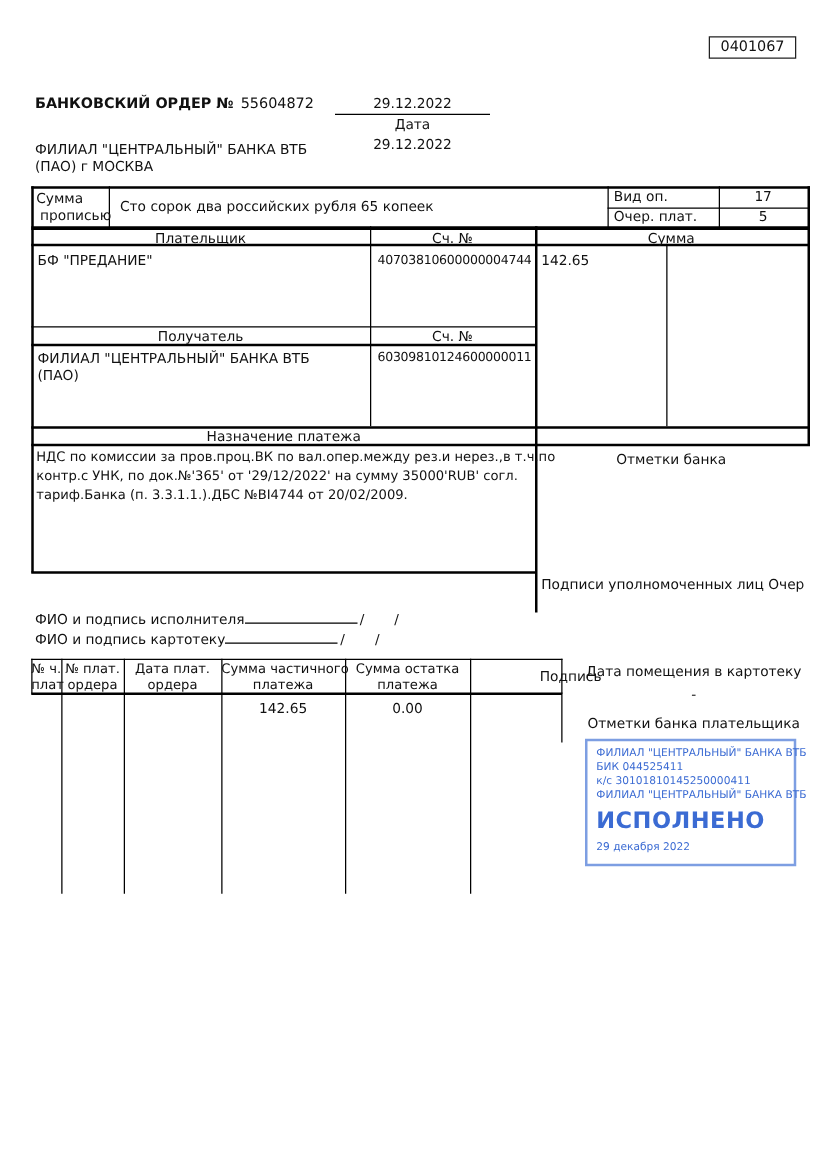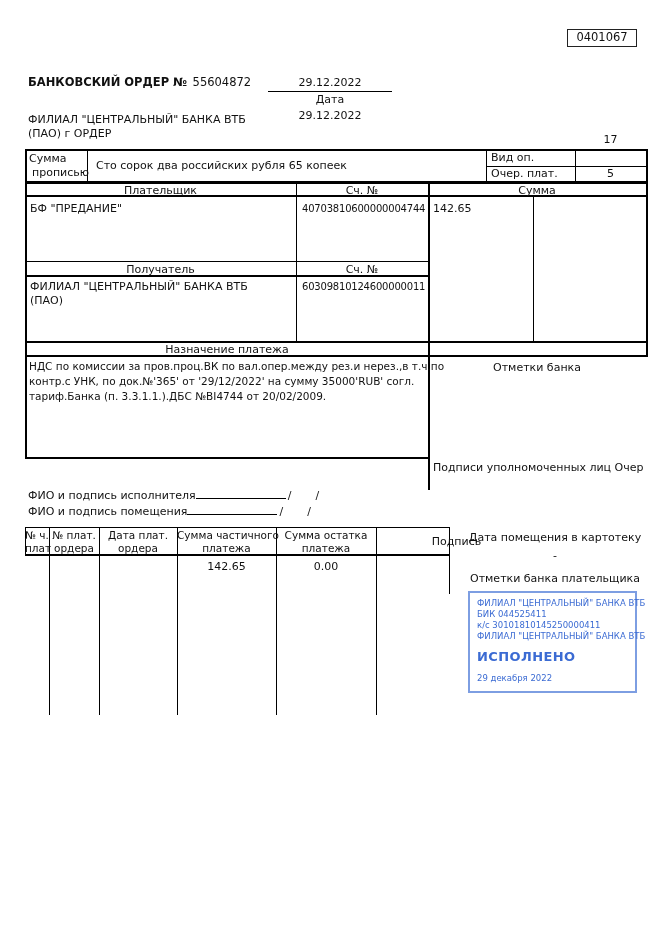--- a/index.html
+++ b/index.html
@@ -26,21 +26,21 @@
   .date-block .d2 { padding-top:3px; }
   .sig-row { position:absolute; left:28px; font-size:11px; white-space:nowrap; }
   .sig-line { display:inline-block; width:90px; border-bottom:1.2px solid #000; height:11px; vertical-align:baseline; }
   .slash1 { margin-left:2px; }
   .slash2 { margin-left:24px; }
   .stamp {
     position:absolute; left:468px; top:591px; width:169px;
     border:2px solid #7d9ee2; color:#3b6bd3;
     padding:5px 7px 7px 7px; font-size:8.5px; line-height:11px; white-space:nowrap;
   }
-  .stamp .status { font-weight:bold; font-size:13px; line-height:15px; margin-top:7px; letter-spacing:0.4px; }
+  .stamp .status { font-weight:bold; font-size:18px; line-height:15px; margin-top:7px; letter-spacing:0.4px; }
   .stamp .sdate  { margin-top:9px; }
   .purpose-line { font-size:10.5px; line-height:15px; }
 </style>
 </head>
 <body>
 
 <div class="page">
 
   <div class="form-code">
     <span>0401067</span>
@@ -51,21 +51,21 @@
     <span style="margin-left:2px;">55604872</span>
   </div>
 
   <div class="date-block">
     <div class="d1">29.12.2022</div>
     <div class="dl">Дата</div>
     <div class="d2">29.12.2022</div>
   </div>
 
   <div class="t" style="left:28px; top:113px;">ФИЛИАЛ "ЦЕНТРАЛЬНЫЙ" БАНКА ВТБ</div>
-  <div class="t" style="left:28px; top:127px;">(ПАО) г ОРДЕР</div>
+  <div class="t" style="left:28px; top:127px;">(ПАО) г МОСКВА</div>
 
   <div class="hl" style="left:25px; top:149px; width:623px; height:2px;"></div>
   <div class="hl" style="left:486px; top:166px; width:161px; height:1px;"></div>
   <div class="hl" style="left:25px; top:181px; width:623px; height:2.5px;"></div>
   <div class="hl" style="left:25px; top:195px; width:623px; height:1.5px;"></div>
   <div class="hl" style="left:25px; top:261px; width:404px; height:1px;"></div>
   <div class="hl" style="left:25px; top:275px; width:404px; height:1.5px;"></div>
   <div class="hl" style="left:25px; top:341px; width:623px; height:1.5px;"></div>
   <div class="hl" style="left:25px; top:355px; width:623px; height:1.5px;"></div>
   <div class="hl" style="left:25px; top:457px; width:404px; height:1.5px;"></div>
@@ -76,21 +76,21 @@
   <div class="vl" style="left:575px; top:149px; height:33px;  width:1px;"></div>
   <div class="vl" style="left:646px; top:149px; height:207px; width:1.5px;"></div>
   <div class="vl" style="left:296px; top:181px; height:160px; width:1px;"></div>
   <div class="vl" style="left:428px; top:181px; height:309px; width:1.5px;"></div>
   <div class="vl" style="left:533px; top:195px; height:146px; width:1px;"></div>
 
   <div class="t" style="left:29px; top:152px;">Сумма</div>
   <div class="t" style="left:32px; top:166px;">прописью</div>
   <div class="t" style="left:96px; top:159px;">Сто сорок два российских рубля 65 копеек</div>
   <div class="t" style="left:491px; top:151px;">Вид оп.</div>
-  <div class="t c" style="left:575px; top:133px; width:71px;">17</div>
+  <div class="t c" style="left:575px; top:151px; width:71px;">17</div>
   <div class="t" style="left:491px; top:167px;">Очер. плат.</div>
   <div class="t c" style="left:575px; top:167px; width:71px;">5</div>
 
   <div class="t c" style="left:25px; top:183.5px; width:271px;">Плательщик</div>
   <div class="t c" style="left:296px; top:183.5px; width:132px;">Сч. №</div>
   <div class="t c" style="left:428px; top:183.5px; width:218px;">Сумма</div>
   <div class="t" style="left:30px; top:202px;">БФ "ПРЕДАНИЕ"</div>
   <div class="t acct" style="left:302px; top:202px;">40703810600000004744</div>
   <div class="t" style="left:433px; top:202px;">142.65</div>
 
@@ -105,21 +105,21 @@
   <div class="t purpose-line" style="left:29px; top:374px;">контр.с УНК, по док.№'365' от '29/12/2022' на сумму 35000'RUB' согл.</div>
   <div class="t purpose-line" style="left:29px; top:389px;">тариф.Банка (п. 3.3.1.1.).ДБС №BI4744 от 20/02/2009.</div>
 
   <div class="t c" style="left:428px; top:361px; width:218px;">Отметки банка</div>
   <div class="t" style="left:433px; top:461px;">Подписи уполномоченных лиц Очер</div>
 
   <div class="sig-row" style="top:488px;">
     <span>ФИО и подпись исполнителя</span><span class="sig-line"></span><span class="slash1">/</span><span class="slash2">/</span>
   </div>
   <div class="sig-row" style="top:504px;">
-    <span>ФИО и подпись помещения</span><span class="sig-line"></span><span class="slash1">/</span><span class="slash2">/</span>
+    <span>ФИО и подпись картотеку</span><span class="sig-line"></span><span class="slash1">/</span><span class="slash2">/</span>
   </div>
 
   <div class="hl" style="left:25px; top:527px; width:425px; height:1.2px;"></div>
   <div class="hl" style="left:25px; top:554px; width:425px; height:2px;"></div>
 
   <div class="vl" style="left:25px;  top:527px; height:28px; width:1.2px;"></div>
   <div class="vl" style="left:49px;  top:527px; height:28px; width:1px;"></div>
   <div class="vl" style="left:99px;  top:527px; height:28px; width:1px;"></div>
   <div class="vl" style="left:177px; top:527px; height:28px; width:1px;"></div>
   <div class="vl" style="left:276px; top:527px; height:28px; width:1px;"></div>

